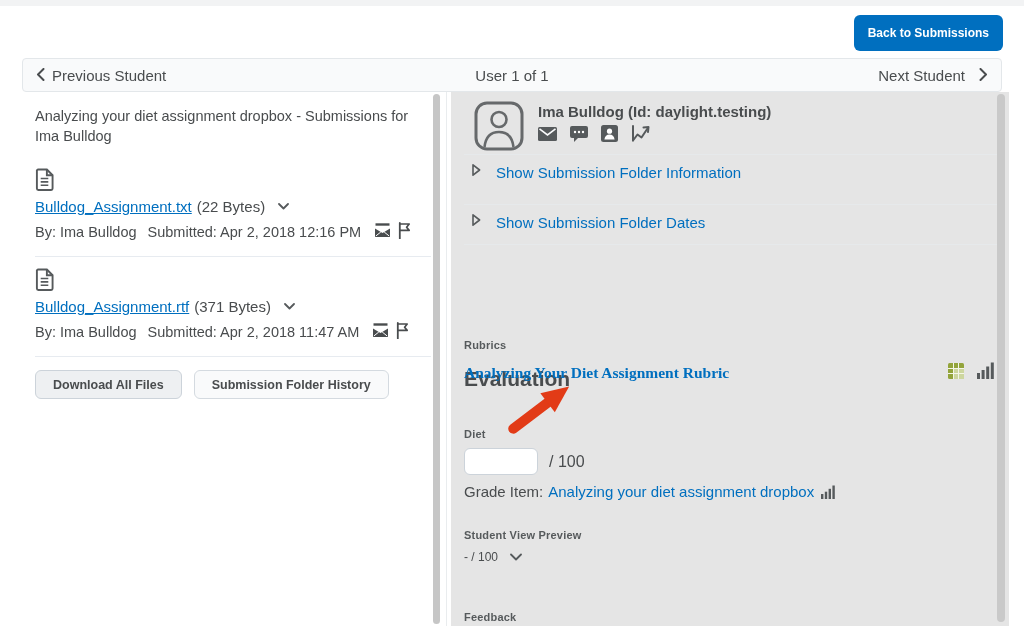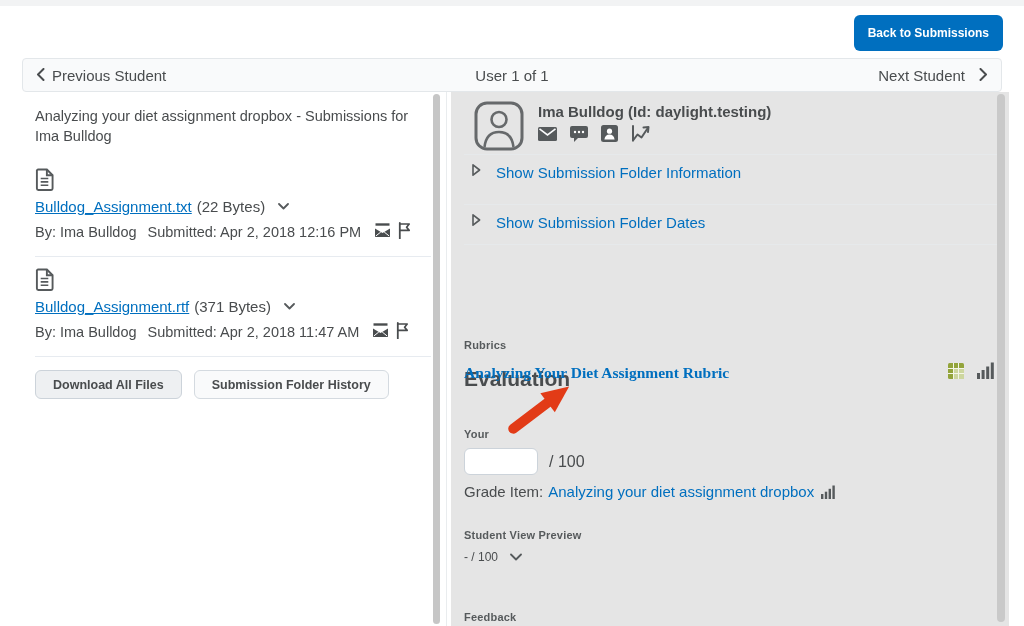--- a/index.html
+++ b/index.html
@@ -280,21 +280,21 @@
           <svg width="17" height="17" viewBox="0 0 17 17">
               <rect x="0" y="11" width="3" height="6" fill="#565a5c"></rect>
               <rect x="4.6" y="8" width="3" height="9" fill="#565a5c"></rect>
               <rect x="9.2" y="4.5" width="3" height="12.5" fill="#565a5c"></rect>
               <rect x="13.8" y="0.5" width="3" height="16.5" fill="#565a5c"></rect>
             </svg>
         </span>
       </span>
     </div>
 
-    <div class="small-label score-label">Your</div>
+    <div class="small-label score-label">Diet</div>
     <div class="score-row">
       <input class="score-input" type="text" value="" style="">
       <span class="score-denom">/ 100</span>
     </div>
 
     <div class="grade-row">
       <span>Grade Item:</span>
       <a class="grade-link">Analyzing your diet assignment dropbox</a>
       <span class="bars">
         <svg width="14" height="14" viewBox="0 0 14 14">

